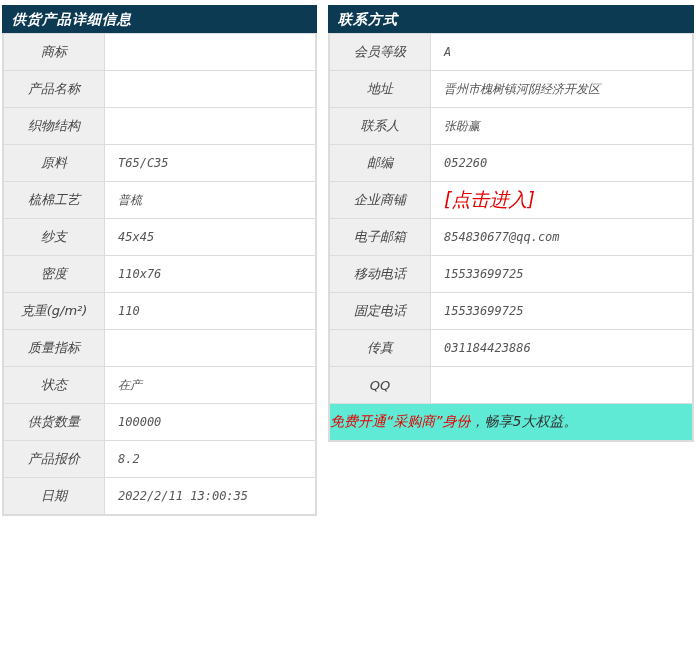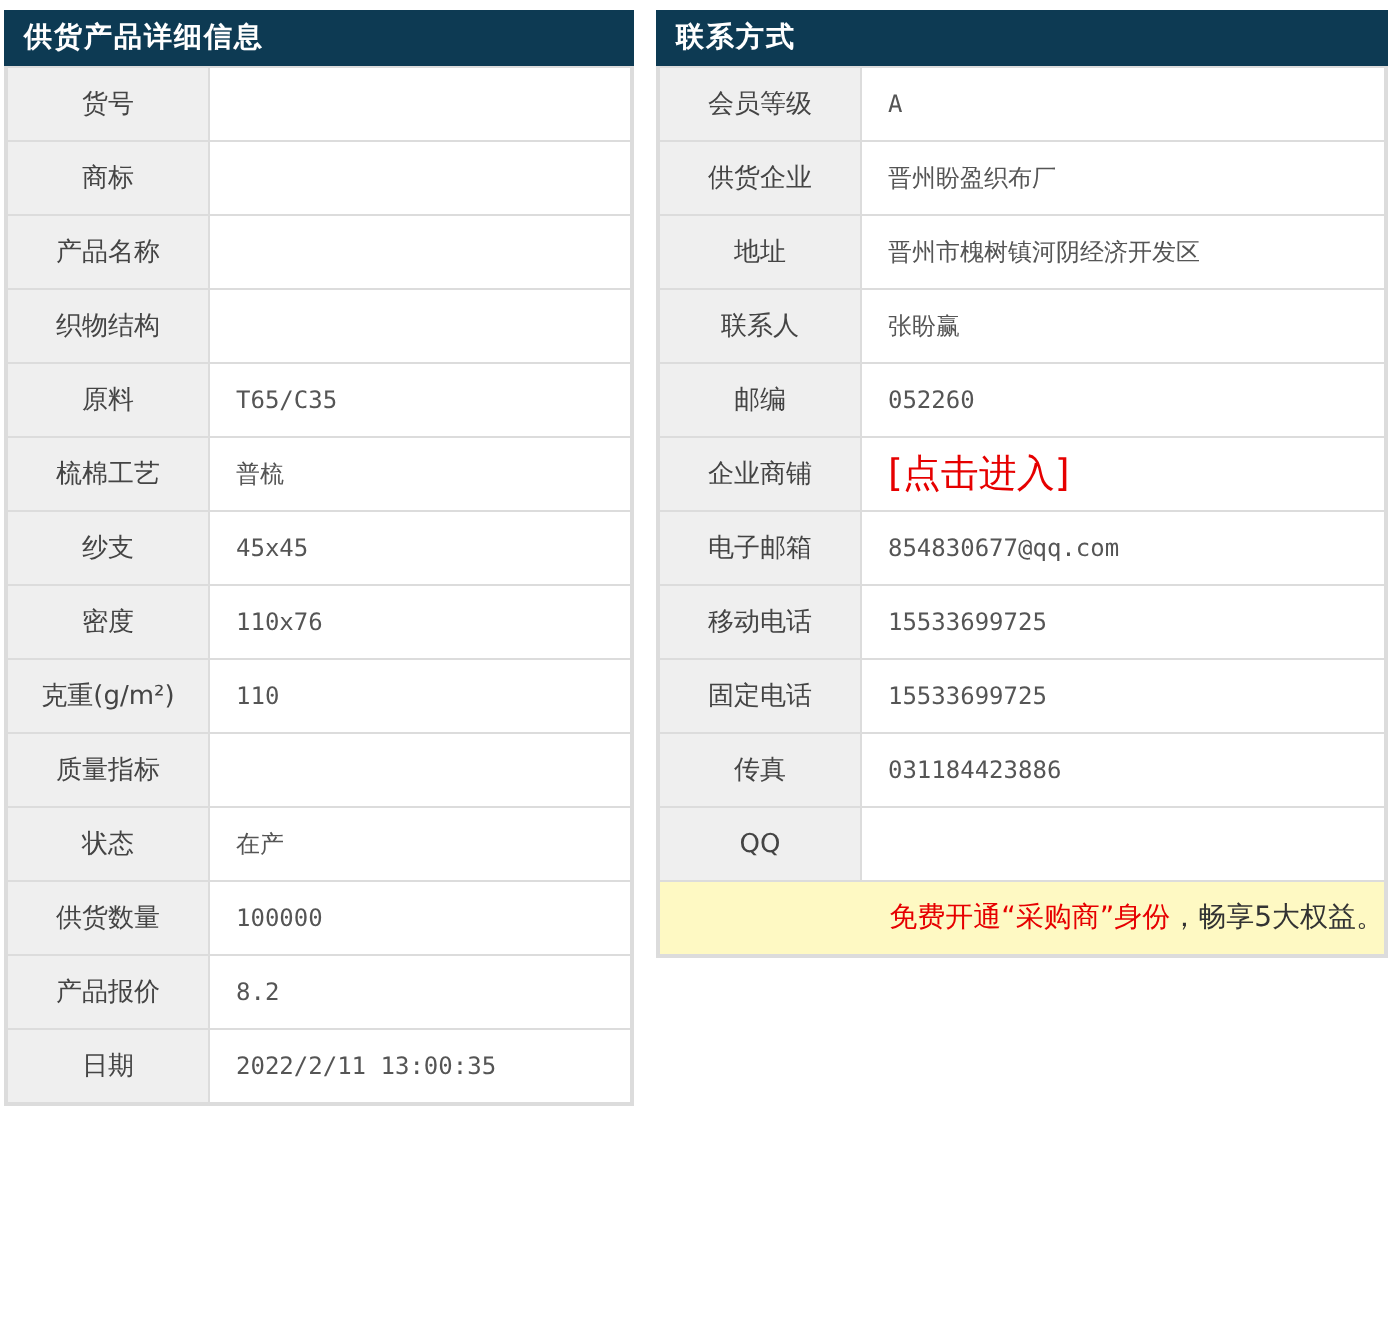--- a/index.html
+++ b/index.html
@@ -8,20 +8,21 @@
     font-family: "DejaVu Sans", "Liberation Sans", sans-serif;
     width: 696px;
     height: 667px;
     overflow: hidden;
   }
   .page {
     display: flex;
     padding: 5px 2px 0 2px;
     gap: 11px;
     align-items: flex-start;
+    font-style: italic;
   }
   .panel {
     border: 1px solid #dcdcdc;
     border-top: none;
   }
   .panel-left  { width: 339px; }
   .panel-right { width: 394px; }
   .panel-header {
     background: #0d3a53;
     color: #ffffff;
@@ -59,42 +60,38 @@
     padding-left: 13px;
     font-family: "DejaVu Sans Mono", "DejaVu Sans", monospace;
   }
   td.val.link-red {
     color: #e60000;
     font-size: 19px;
     cursor: pointer;
     font-family: "DejaVu Sans", "Liberation Sans", sans-serif;
   }
   td.promo {
-    background: #fef9c3;
-    text-align: right;
+    background: #5eead4;
+    text-align: left;
     height: 38px;
     font-size: 14px;
   }
   .promo-red  { color: #e60000; }
   .promo-dark { color: #333333; }
 </style>
 </head>
 <body>
 
 <div class="page">
 
   <div class="panel panel-left">
     <div class="panel-header">供货产品详细信息</div>
     <table class="info">
       <tbody id="left-rows">
           <tr>
-            <td class="lbl">货号</td>
-            <td class="val"></td>
-          </tr>
-          <tr>
             <td class="lbl">商标</td>
             <td class="val"></td>
           </tr>
           <tr>
             <td class="lbl">产品名称</td>
             <td class="val"></td>
           </tr>
           <tr>
             <td class="lbl">织物结构</td>
             <td class="val"></td>
@@ -143,24 +140,20 @@
     </table>
   </div>
 
   <div class="panel panel-right">
     <div class="panel-header">联系方式</div>
     <table class="info">
       <tbody id="right-rows">
           <tr>
             <td class="lbl">会员等级</td>
             <td class="val">A</td>
-          </tr>
-          <tr>
-            <td class="lbl">供货企业</td>
-            <td class="val">晋州盼盈织布厂</td>
           </tr>
           <tr>
             <td class="lbl">地址</td>
             <td class="val">晋州市槐树镇河阴经济开发区</td>
           </tr>
           <tr>
             <td class="lbl">联系人</td>
             <td class="val">张盼赢</td>
           </tr>
           <tr>

